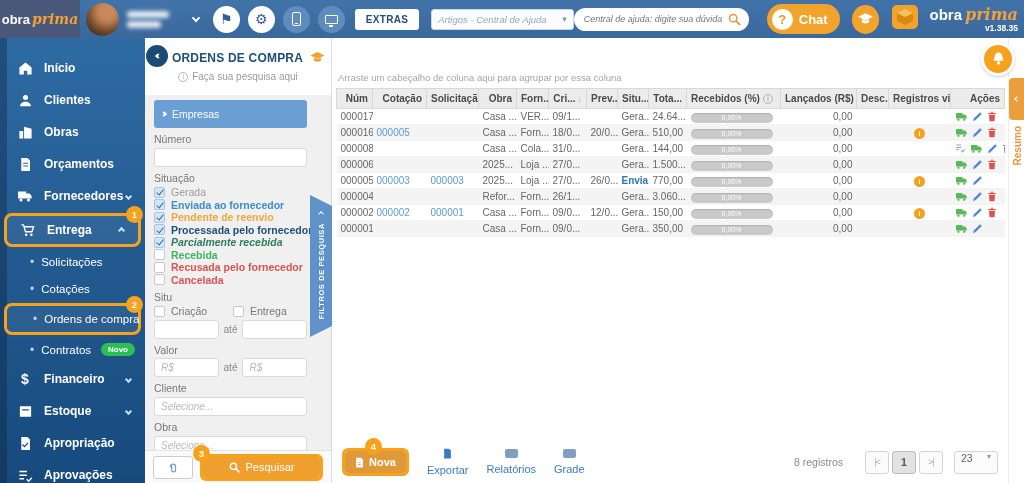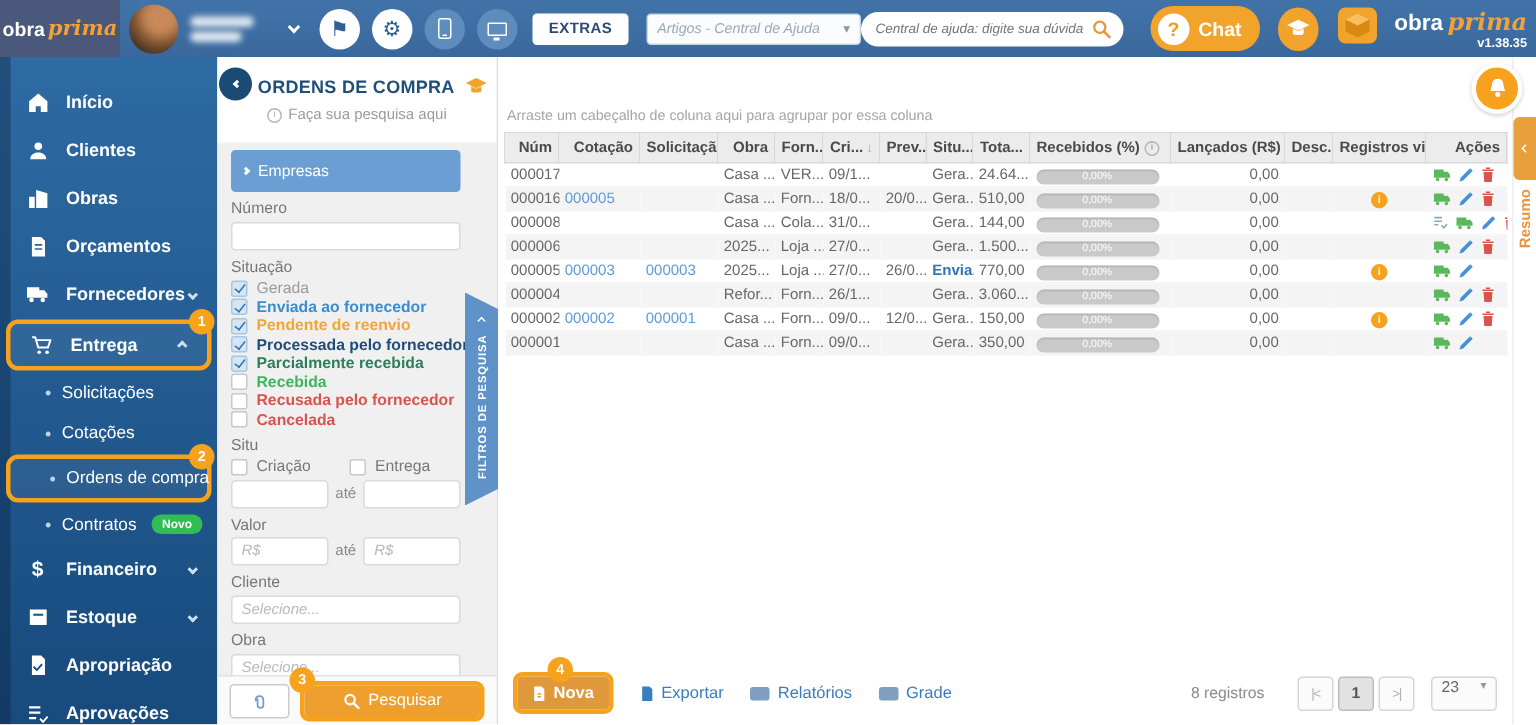--- a/index.html
+++ b/index.html
@@ -103,21 +103,21 @@
   .cb-row{display:flex;align-items:center;gap:6px;height:12.5px;margin:0;}
   .cb{width:11px;height:11px;border:1px solid #c4c9ce;border-radius:2px;background:#fff;flex:0 0 auto;position:relative;}
   .cb.on{background:#d5e5f4;border-color:#a8c6e2;}
   .cb.on:after{content:"";position:absolute;left:3px;top:0.5px;width:3px;height:6px;
                border-right:1.7px solid #2e75b6;border-bottom:1.7px solid #2e75b6;transform:rotate(38deg);}
   .cb-label{font-size:10.5px;font-weight:bold;white-space:nowrap;}
   .c-grey{color:#9b9b9b;font-weight:normal;}
   .c-blue{color:#3b8dd0;}
   .c-orange{color:#f0a63a;}
   .c-navy{color:#1f4e79;}
-  .c-dgreen{color:#2f7d5a;}
+  .c-dgreen{color:#2f7d5a;font-style:italic;}
   .c-green{color:#3cb55e;}
   .c-red{color:#d9534f;}
   .fp-row2{display:flex;align-items:center;gap:5px;}
   .fp-row2 .fp-input{width:64px;flex:1;}
   .ate{color:#888;font-size:10px;flex:0 0 auto;}
   .cb-pair{display:flex;align-items:center;gap:6px;flex:1;}
   .cb-pair span{color:#777;font-size:10.5px;}
   .fp-foot{position:absolute;left:0;right:0;bottom:0;height:33px;background:#fafafa;border-top:1px solid #e2e2e2;
            display:flex;align-items:center;gap:7px;padding:0 8px;z-index:6;}
   .clip-btn{width:40px;height:23px;background:#fff;border:1px solid #ccc;border-radius:3px;
@@ -153,21 +153,21 @@
   .td-c{text-align:center;}
   .acts{display:flex;align-items:center;gap:4px;justify-content:flex-start;}
   .act{display:inline-flex;cursor:pointer;}
 
   .bottom-bar{position:absolute;left:0;right:0;bottom:0;height:42px;background:#fff;display:flex;
               align-items:center;padding:0 10px;gap:18px;}
   .nova-hl{position:relative;border:3px solid #f7a21d;border-radius:6px;flex:0 0 auto;}
   .nova-btn{height:22px;background:#e0993a;border:0;border-radius:3px;color:#fff;font-size:11px;font-weight:bold;
             display:flex;align-items:center;gap:5px;padding:0 10px;font-family:"Liberation Sans",sans-serif;}
   .tut-badge.tb4{top:-13px;left:20px;}
-  .blink{display:flex;align-items:center;gap:5px;color:#3b7bbf;font-size:11px;cursor:pointer;}
+  .blink{display:flex;align-items:center;gap:5px;color:#3b7bbf;font-size:11px;cursor:pointer;flex-direction:column;}
   .card-ico{width:13px;height:9px;border-radius:2px;background:#7f9ec0;}
   .bb-spacer{flex:1;}
   .registros{color:#8a8a8a;font-size:10.5px;margin-right:4px;}
   .pg-btn{min-width:24px;height:23px;border:1px solid #d5d5d5;border-radius:3px;background:#fbfbfb;color:#b0b0b0;
           font-size:9px;display:flex;align-items:center;justify-content:center;padding:0 4px;letter-spacing:-1px;}
   .pg-btn.page{background:#e2e2e2;border-color:#bdbdbd;color:#555;font-weight:bold;font-size:10.5px;letter-spacing:0;}
   .pager{display:flex;align-items:center;gap:3px;}
   .size-sel{margin-left:8px;width:44px;height:23px;border:1px solid #d5d5d5;border-radius:3px;background:#fbfbfb;
             display:flex;align-items:flex-start;justify-content:space-between;padding:0 6px;color:#666;font-size:10.5px;}
   .size-sel .caret{color:#999;font-size:8px;}

